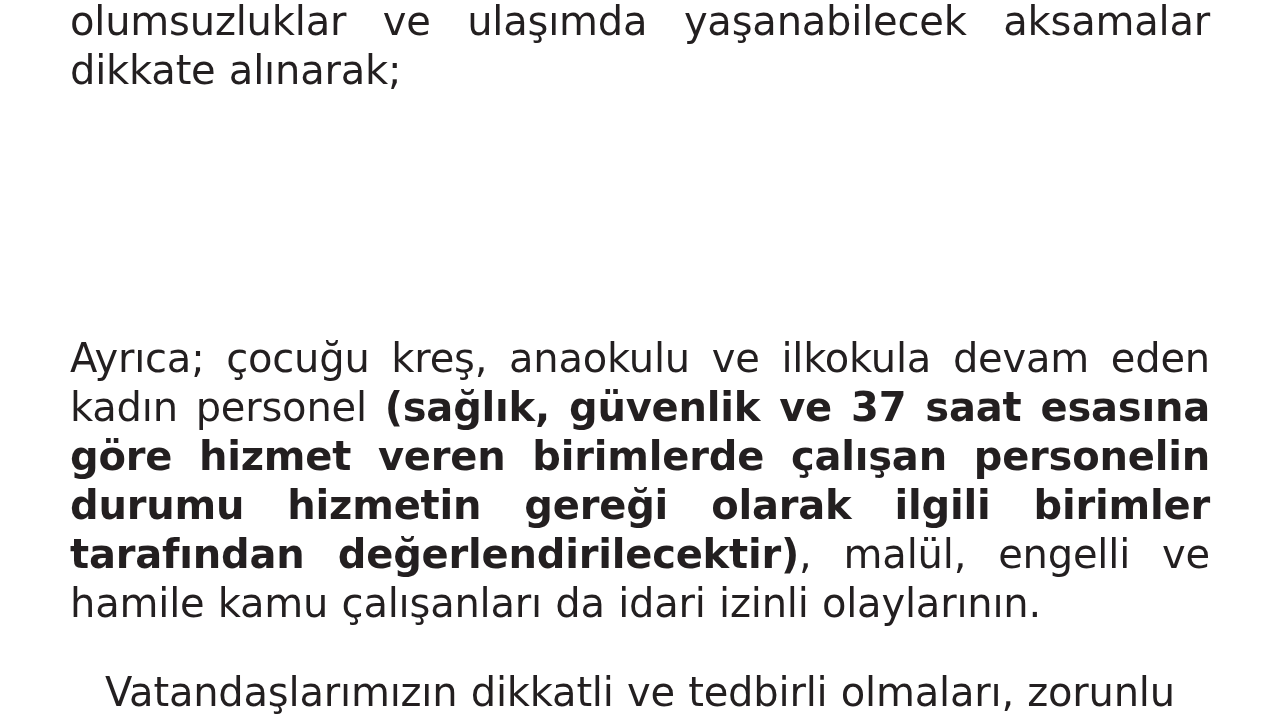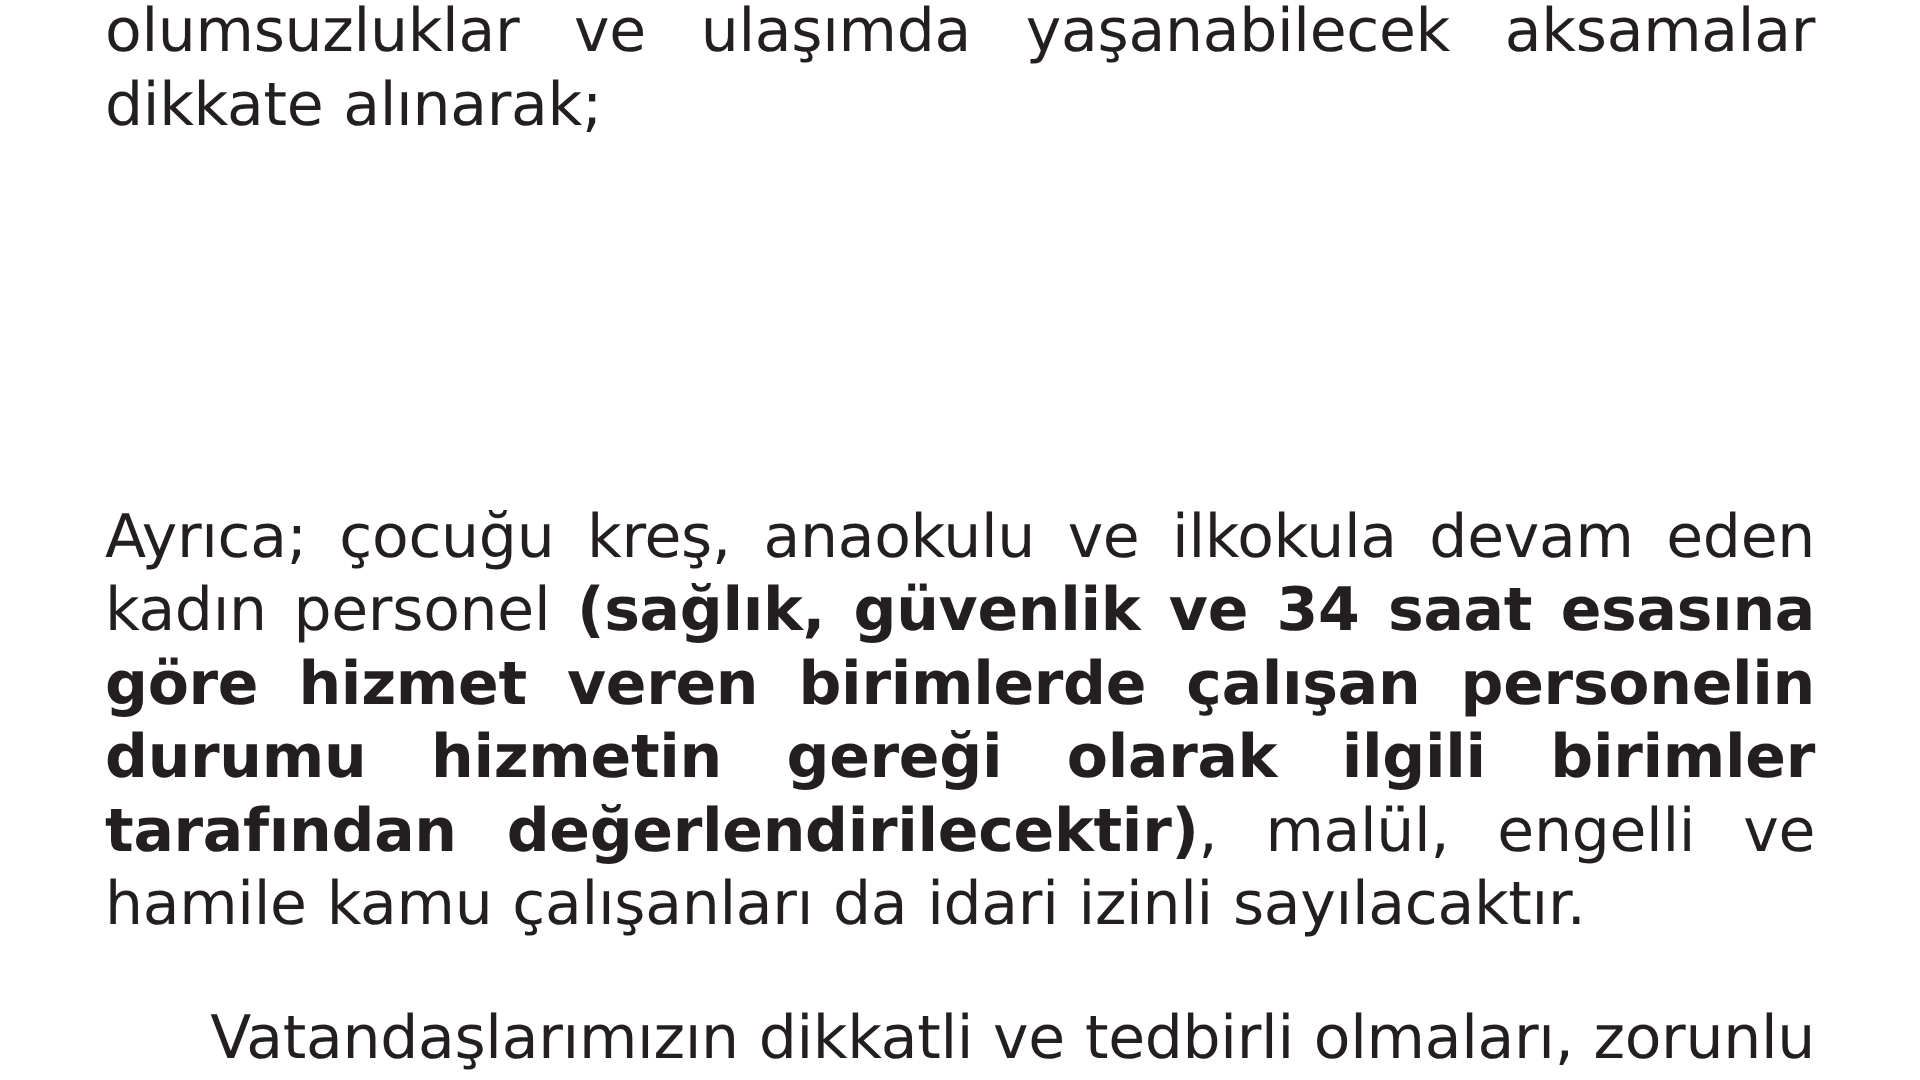--- a/index.html
+++ b/index.html
@@ -60,28 +60,28 @@
     left: 70px;
     width: 1140px;
   }
   #p-warning {
     position: absolute;
     top: 668px;
     left: 70px;
     width: 1140px;
   }
   .nojustify {
-    text-align: right;
+    text-align: center;
   }
 </style>
 </head>
 <body>
 
 <div class="page">
 
   <p class="para regular" id="p-intro">olaylarının yaşanması beklenmektedir. Oluşabilecek olumsuzluklar ve ulaşımda yaşanabilecek aksamalar dikkate alınarak;</p>
 
 
-  <p class="para regular" id="p-permission"><span>Ayrıca; çocuğu kreş, anaokulu ve ilkokula devam eden kadın personel </span><b>(sağlık, güvenlik ve 34  saat esasına göre hizmet veren birimlerde çalışan personelin durumu hizmetin gereği olarak ilgili birimler tarafından değerlendirilecektir)</b><span>, malül, engelli ve hamile kamu çalışanları da idari izinli sayılacaktır.</span></p>
+  <p class="para regular" id="p-permission"><span>Ayrıca; çocuğu kreş, anaokulu ve ilkokula devam eden kadın personel </span><b>(sağlık, güvenlik ve 37  saat esasına göre hizmet veren birimlerde çalışan personelin durumu hizmetin gereği olarak ilgili birimler tarafından değerlendirilecektir)</b><span>, malül, engelli ve hamile kamu çalışanları da idari izinli olaylarının.</span></p>
 
   <p class="para regular nojustify" id="p-warning">Vatandaşlarımızın dikkatli ve tedbirli olmaları, zorunlu</p>
 
 </div>
 
 </body></html>

